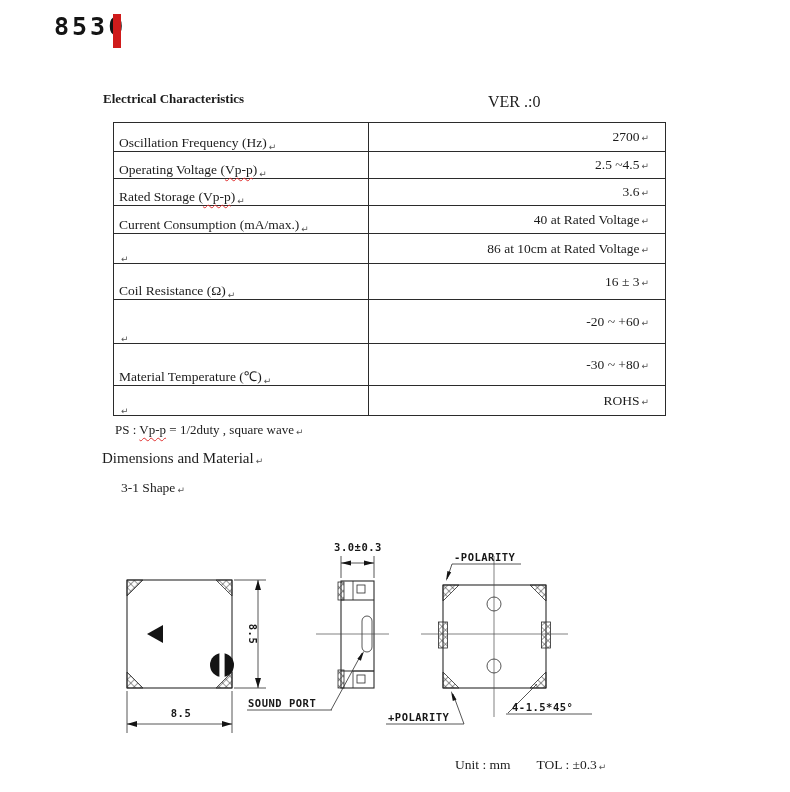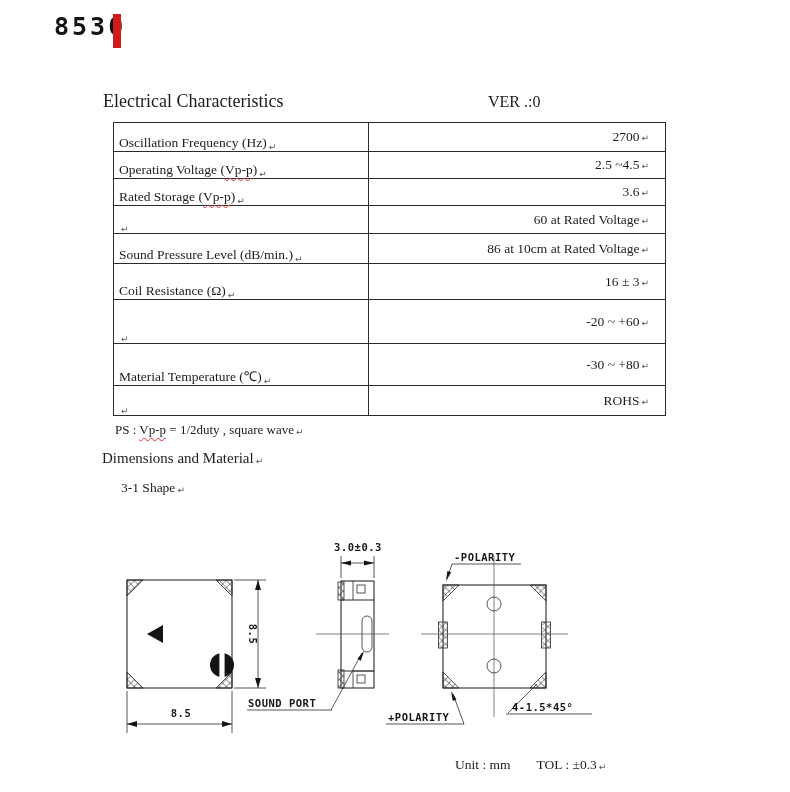--- a/index.html
+++ b/index.html
@@ -8,21 +8,21 @@
     font-family:"Liberation Serif",serif;color:#1c1c1c;overflow:hidden;
   }
   .abs{position:absolute}
 
   
   #model{left:54px;top:12px;font-family:"DejaVu Sans Mono",monospace;
          font-size:25px;font-weight:600;letter-spacing:3px;color:#141414}
   #cursor{left:113px;top:14px;width:8px;height:34px;background:#cf1b1b}
 
   
-  #elec-title{left:103px;top:91px;font-size:18px;font-weight:normal}
+  #elec-title{left:103px;top:91px;font-size:13px;font-weight:bold}
   #ver{left:488px;top:93px;font-size:16px}
   #dim-title{left:102px;top:450px;font-size:15px;font-weight:normal}
   #shape-title{left:121px;top:480px;font-size:13.5px;font-weight:normal}
   #ps-note{left:115px;top:422px;font-size:13px}
   #footer{left:455px;top:757px;font-size:13.5px}
   #footer .gap{display:inline-block;width:26px}
 
   
   #spec-table{left:113px;top:122px;width:553px;border:1.5px solid #2b2b2b;box-sizing:border-box}
   .trow{display:flex;border-top:1px solid #2b2b2b;box-sizing:border-box}
@@ -95,30 +95,30 @@
         <span><span>Rated Storage (</span><span class="squiggle">Vp-p</span><span>)</span></span>
         <span class="retmark">↵</span>
       </div>
       <div class="tcell tvalue">
         <span>3.6</span>
         <span class="retmark">↵</span>
       </div>
     </div>
     <div class="trow">
       <div class="tcell tlabel">
-        <span class="retmark">↵</span>
-      </div>
-      <div class="tcell tvalue">
-        <span>60 at Rated Voltage</span>
-        <span class="retmark">↵</span>
-      </div>
-    </div>
-    <div class="trow">
-      <div class="tcell tlabel">
-        <span>Sound Pressure Level (dB/min.)</span>
+        <span>Current Consumption (mA/max.)</span>
+        <span class="retmark">↵</span>
+      </div>
+      <div class="tcell tvalue">
+        <span>40 at Rated Voltage</span>
+        <span class="retmark">↵</span>
+      </div>
+    </div>
+    <div class="trow">
+      <div class="tcell tlabel">
         <span class="retmark">↵</span>
       </div>
       <div class="tcell tvalue">
         <span>86 at 10cm at Rated Voltage</span>
         <span class="retmark">↵</span>
       </div>
     </div>
     <div class="trow">
       <div class="tcell tlabel">
         <span>Coil Resistance (Ω)</span>

